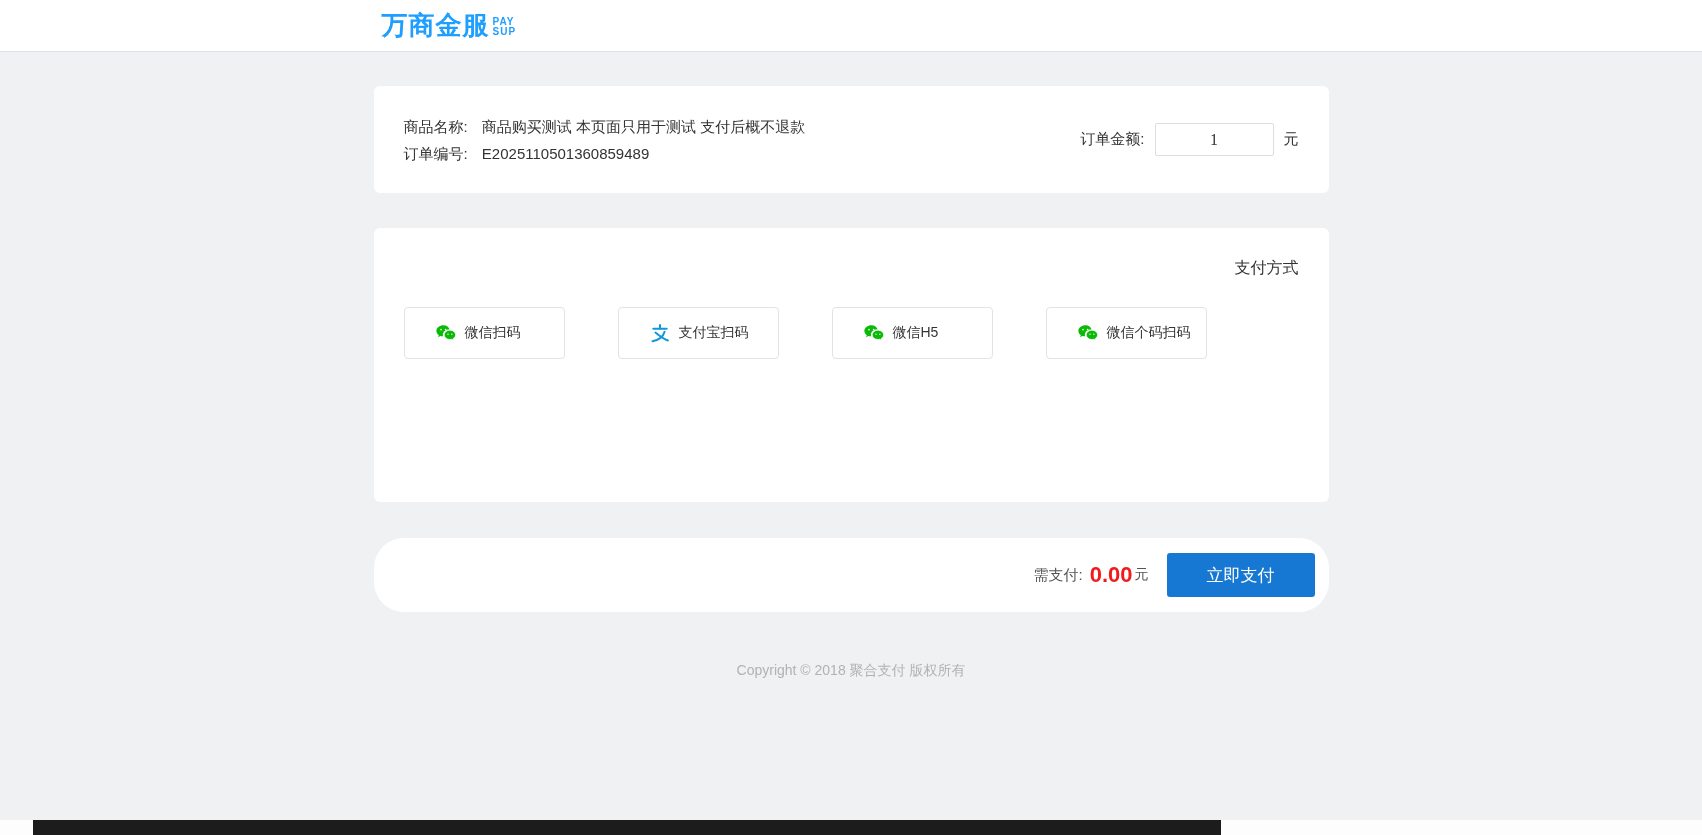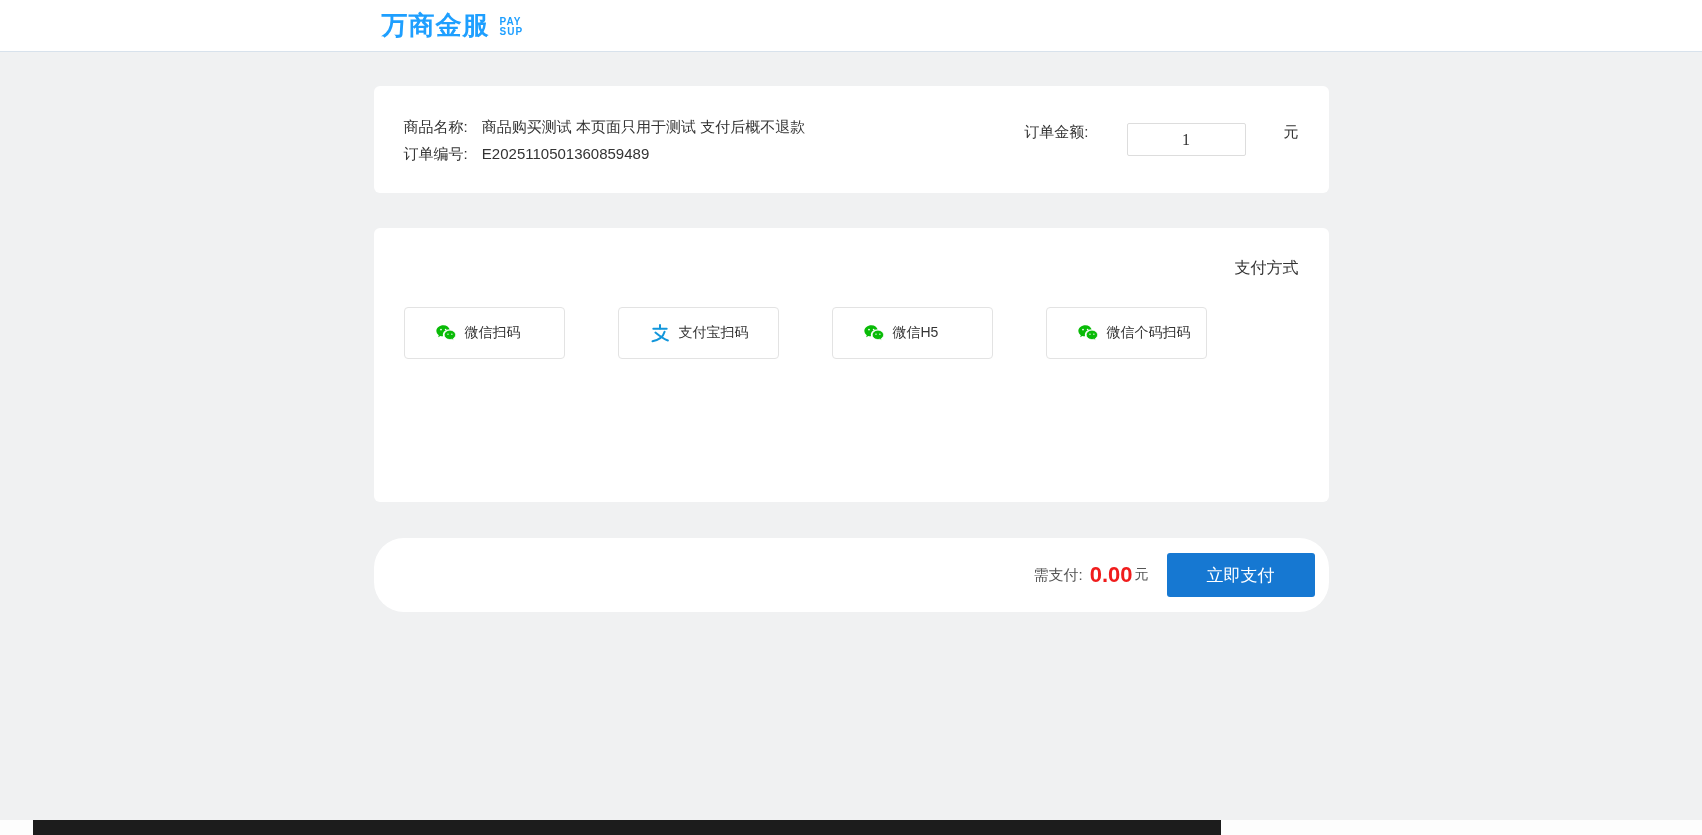--- a/index.html
+++ b/index.html
@@ -8,30 +8,30 @@
     width: 1702px; height: 835px;
     position: relative; overflow: hidden;
     background: #f0f1f2;
     font-family: "Liberation Sans", "DejaVu Sans", sans-serif;
     color: #333;
   }
   
   .topbar { height: 52px; background: #fff; border-bottom: 1px solid #d8e2ec; }
   .container { width: 955px; margin: 0 auto; }
   .logo-row { height: 100%; display: flex; align-items: center; padding-left: 8px; }
-  .logo { display: flex; align-items: center; gap: 10px; }
+  .logo { display: flex; align-items: center; gap: 3px; }
   .logo-main { color: #1e9fff; font-size: 26px; font-weight: bold; letter-spacing: 1px; }
   .logo-sub { display: flex; flex-direction: column; color: #1e9fff; font-size: 10px; font-weight: bold; line-height: 10px; letter-spacing: 1px; padding-top: 2px; }
   
   .card { background: #fff; border-radius: 6px; }
   .order-card { margin-top: 34px; height: 107px; padding: 16px 30px; display: flex; justify-content: space-between; align-items: center; }
   .order-row { line-height: 27px; font-size: 15px; white-space: nowrap; }
   .lbl { color: #333; margin-right: 10px; }
   .val { color: #333; }
-  .order-right { display: flex; font-size: 15px; white-space: nowrap; gap: 28px; }
+  .order-right { display: flex; align-items: center; font-size: 15px; white-space: nowrap; }
   .amount-input {
     width: 119px; height: 33px; border: 1px solid #ddd; border-radius: 2px;
     margin: 0 10px; text-align: center; font-size: 16px;
     font-family: "Liberation Serif", "DejaVu Serif", serif; color: #333; outline: none;
   }
   
   .pay-card { margin-top: 35px; padding: 30px 30px 60px; min-height: 274px; }
   .pay-title { margin: 0; font-size: 16px; font-weight: normal; color: #333; text-align: right; }
   .pm-grid { margin-top: 28px; display: grid; grid-template-columns: repeat(4, 161px); column-gap: 53px; row-gap: 31px; }
   .pm-btn {
@@ -161,19 +161,22 @@
       </div>
     </section>
 
     <section class="card paybar">
       <span class="due-lbl">需支付:</span>
       <span class="due-amt">0.00</span>
       <span class="due-unit">元</span>
       <button class="pay-btn">立即支付</button>
     </section>
 
+    <footer class="footer">
+      <span>Copyright © 2018 聚合支付 版权所有</span>
+    </footer>
 
   </main>
 
   <div class="bottom-bg"></div>
   <div class="bottom-strip"></div>
 
 </div>
 
 </body></html>

